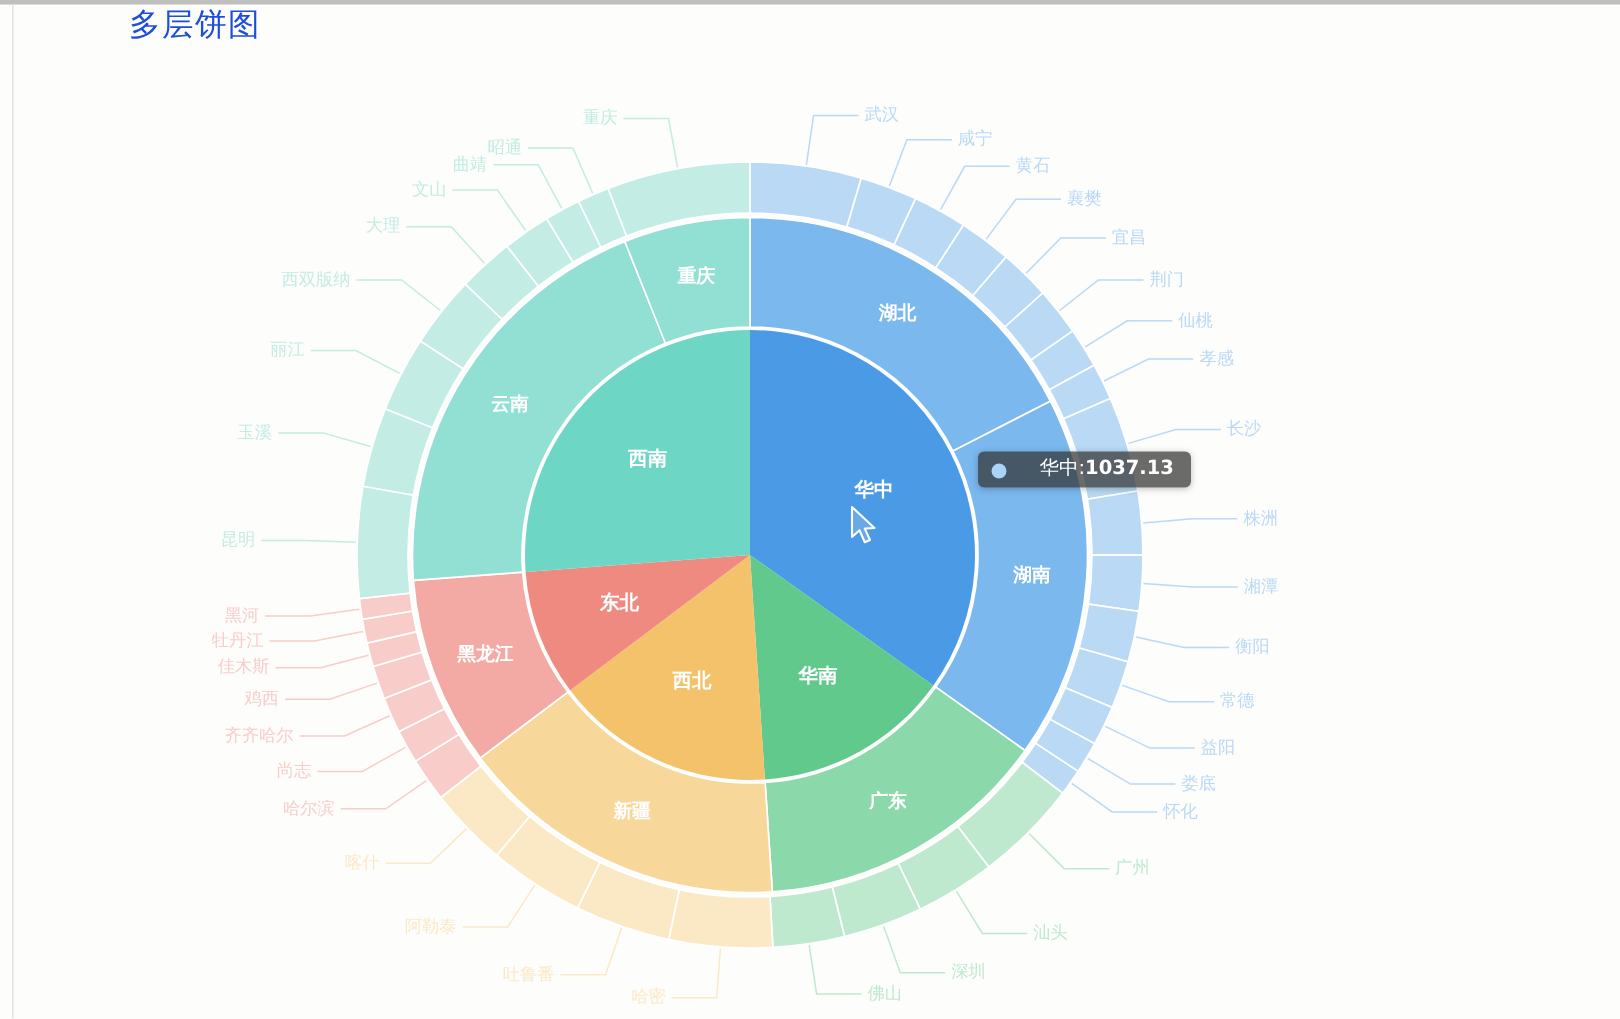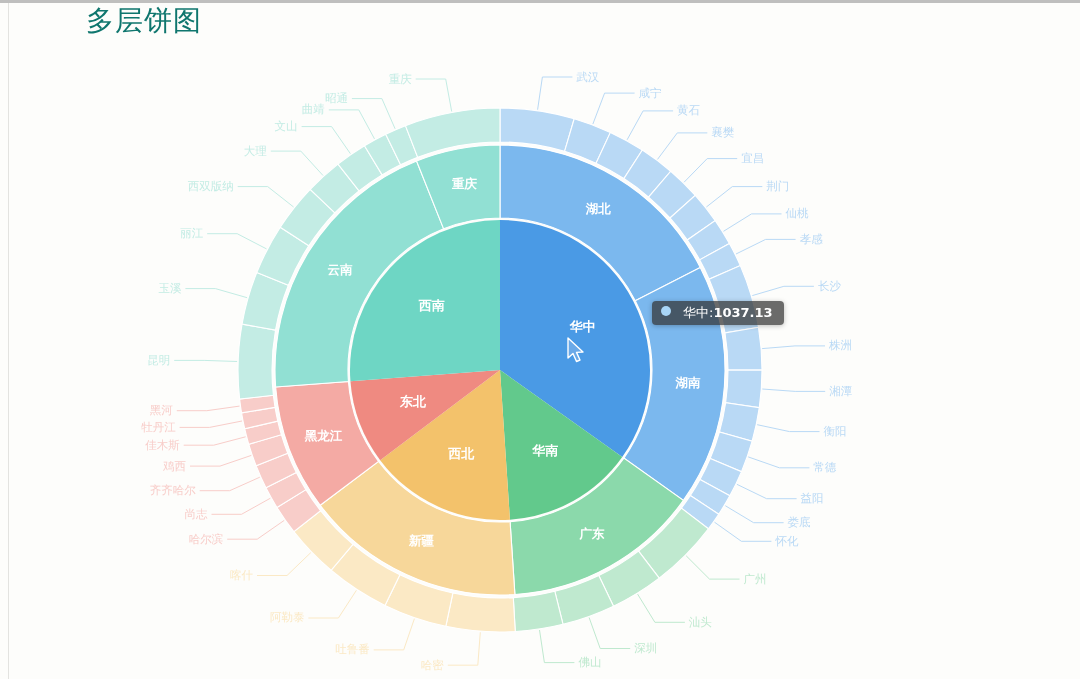--- a/index.html
+++ b/index.html
@@ -6,35 +6,35 @@
   body{
     width:1080px;height:679px;overflow:hidden;
     background:#fdfdfb;
     font-family:"DejaVu Sans","Liberation Sans",sans-serif;
     position:relative;
   }
   #top-rule{position:absolute;left:0;top:0;width:1080px;height:3px;background:#8c8c8c;opacity:.55;}
   #left-rule{position:absolute;left:8px;top:3px;width:1px;height:676px;background:#e3e3e0;}
   #chart-title{
     position:absolute;left:86px;top:2px;
-    font-size:28px;color:#0f766e;letter-spacing:1px;
+    font-size:21px;color:#1d4ed8;letter-spacing:1px;
     white-space:nowrap;
   }
   #stage{position:absolute;left:0;top:0;width:1080px;height:679px;}
   svg{display:block;}
   .lbl{
     font-size:11.5px;
     font-family:"DejaVu Sans","Liberation Sans",sans-serif;
     dominant-baseline:middle;
   }
   .lbl-in{font-size:13px;fill:#ffffff;text-anchor:middle;font-weight:600;}
   .lbl-mid{font-size:12.5px;fill:#ffffff;text-anchor:middle;font-weight:600;}
   #tooltip{
     position:absolute;
-    display:flex;align-items:flex-start;gap:12px;
+    display:flex;align-items:flex-end;gap:22px;
     background:rgba(50,50,50,.72);
     border-radius:4px;
     padding:5px 11px 6px 9px;
     box-shadow:0 1px 5px rgba(0,0,0,.25);
     white-space:nowrap;
   }
   #tooltip .dot{width:10px;height:10px;border-radius:50%;background:#a8d5f7;flex:0 0 auto;}
   #tooltip .ttxt{color:#ffffff;font-size:13px;line-height:1;}
   #tooltip .ttxt b{font-weight:700;}
   #cursor{position:absolute;pointer-events:none;}

